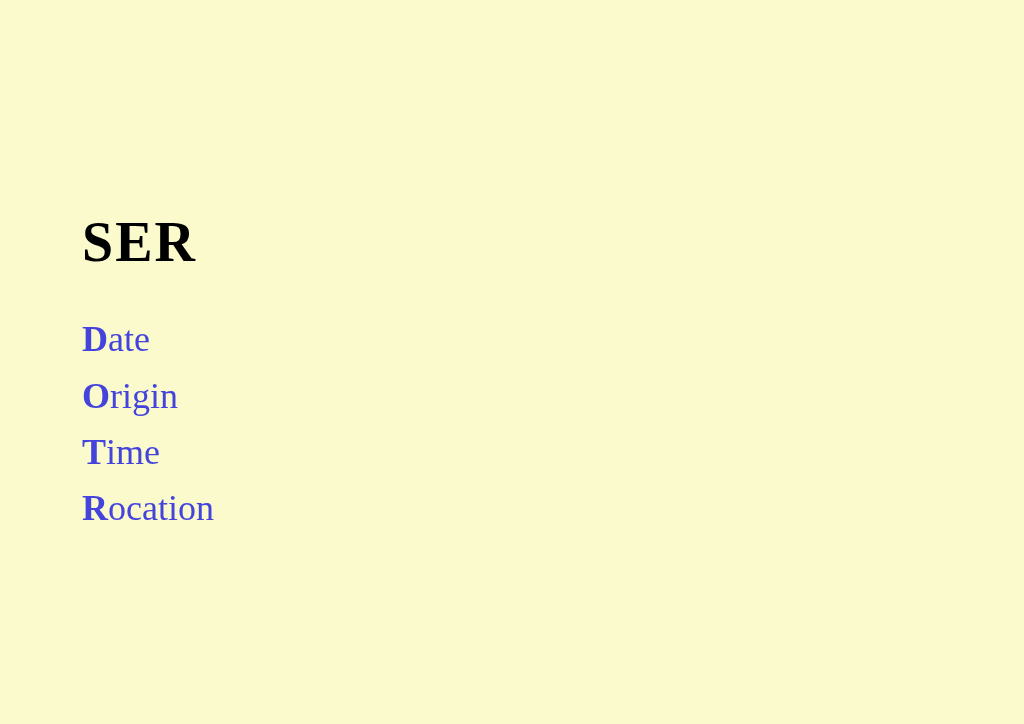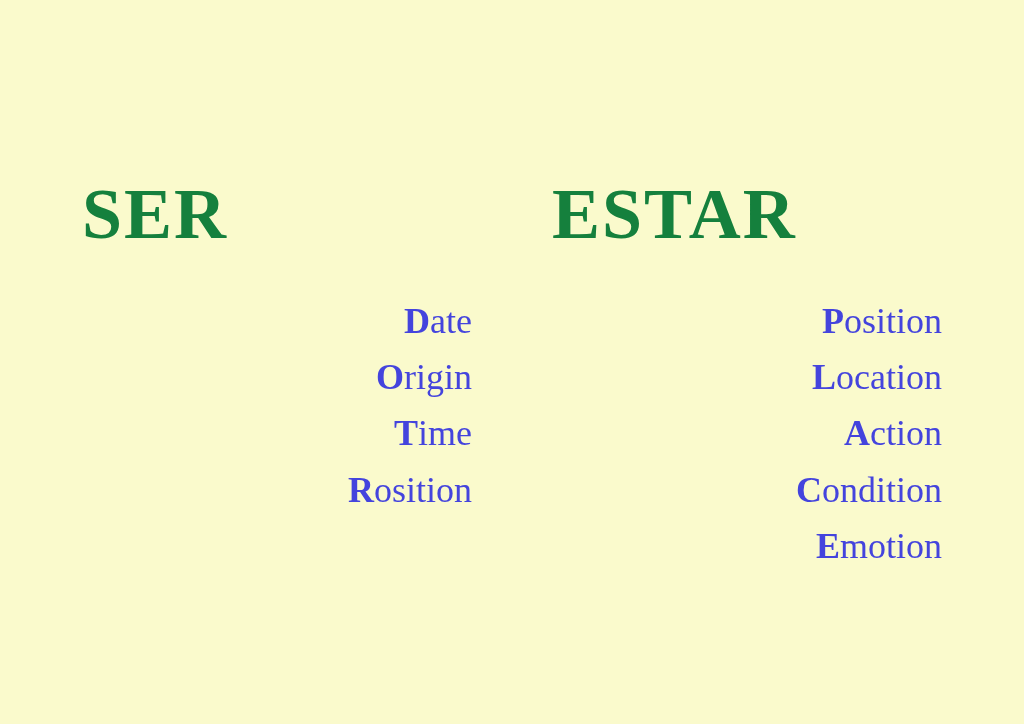--- a/index.html
+++ b/index.html
@@ -26,41 +26,40 @@
       padding-top: 20px;
     }
 
     .column {
       flex: 1;
       display: flex;
       flex-direction: column;
     }
 
     .main-title {
-      font-size: 72px;
+      font-size: 56px;
       font-weight: 900;
-      color: #15803d;
+      color: #000000;
       font-family: Georgia, serif;
       margin-bottom: 40px;
       letter-spacing: 2px;
     }
 
     .acro-list {
       list-style: none;
       display: flex;
       flex-direction: column;
       gap: 6px;
     }
 
     .acro-item {
       font-size: 36px;
       color: #4444dd;
       font-family: Georgia, serif;
       line-height: 1.4;
-      text-align: right;
     }
 
     .acro-item .first-letter {
       font-weight: 900;
       font-family: Georgia, serif;
     }
 
     .acro-item .rest {
       font-weight: normal;
       font-family: Georgia, serif;
@@ -70,28 +69,18 @@
 <body>
 
 <div class="container">
 
   <div class="column">
     <h1 class="main-title">SER</h1>
     <ul class="acro-list" id="ser-list">
         <li class="acro-item"><span class="first-letter">D</span><span class="rest">ate</span></li>
         <li class="acro-item"><span class="first-letter">O</span><span class="rest">rigin</span></li>
         <li class="acro-item"><span class="first-letter">T</span><span class="rest">ime</span></li>
-        <li class="acro-item"><span class="first-letter">R</span><span class="rest">osition</span></li>
+        <li class="acro-item"><span class="first-letter">R</span><span class="rest">ocation</span></li>
       </ul>
   </div>
 
-  <div class="column">
-    <h1 class="main-title">ESTAR</h1>
-    <ul class="acro-list" id="estar-list">
-        <li class="acro-item"><span class="first-letter">P</span><span class="rest">osition</span></li>
-        <li class="acro-item"><span class="first-letter">L</span><span class="rest">ocation</span></li>
-        <li class="acro-item"><span class="first-letter">A</span><span class="rest">ction</span></li>
-        <li class="acro-item"><span class="first-letter">C</span><span class="rest">ondition</span></li>
-        <li class="acro-item"><span class="first-letter">E</span><span class="rest">motion</span></li>
-      </ul>
-  </div>
 
 </div>
 
 </body></html>

